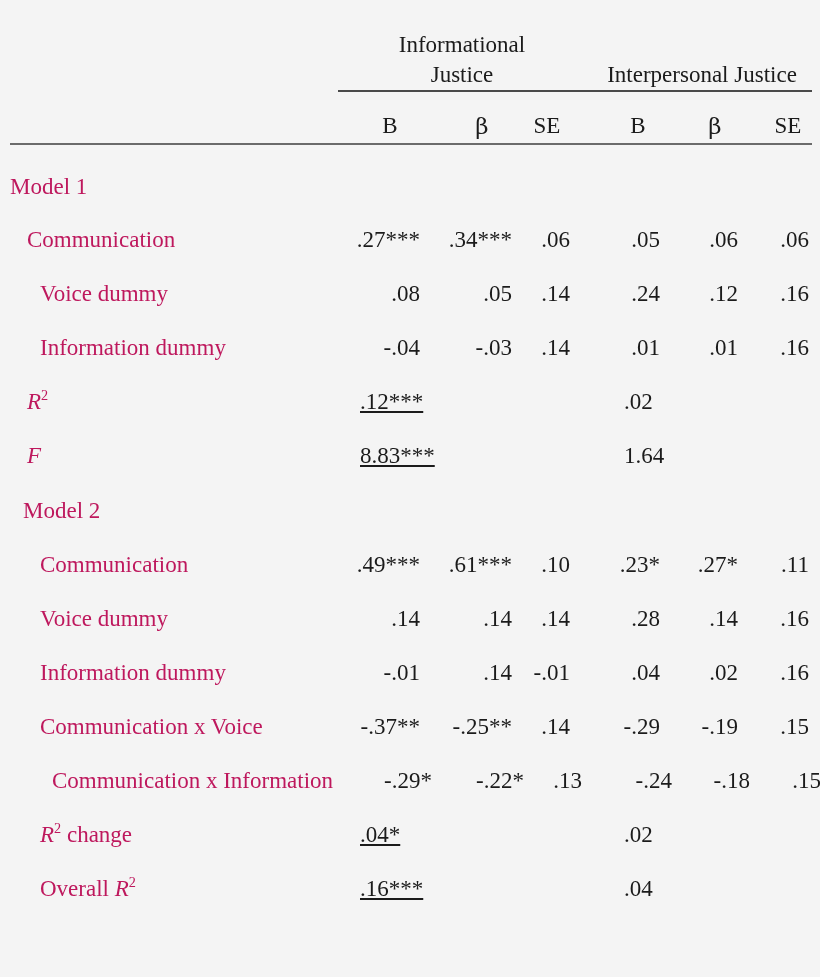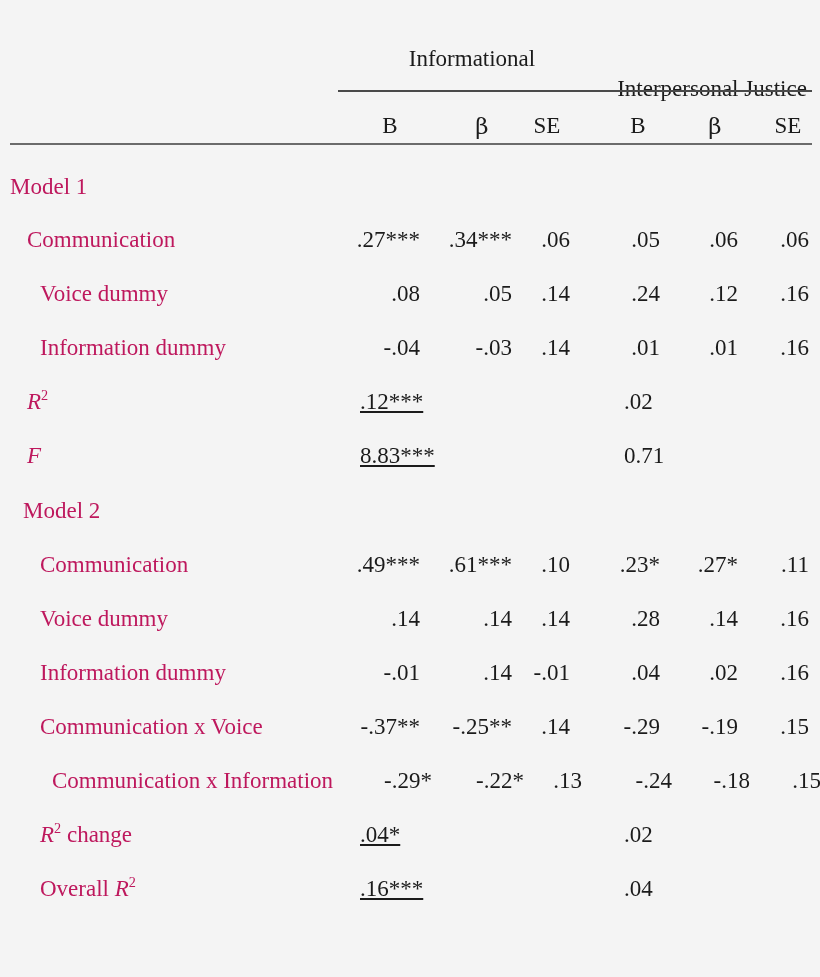--- a/index.html
+++ b/index.html
@@ -20,24 +20,23 @@
     position: relative;
     width: 820px;
     height: 977px;
     box-sizing: border-box;
   }
 
   
   .group-header {
     position: absolute;
     top: 30px;
-    left: 14px;
+    left: 4px;
     width: 692px;
     height: 60px;
-    margin-top: 14px;
   }
   .group-title {
     position: absolute;
     font-size: 23px;
     line-height: 30px;
     text-align: center;
     color: #1b1b1b;
   }
   .group-title.informational {
     left: 338px;
@@ -136,20 +135,21 @@
   }
 </style>
 </head>
 <body>
 
 <div class="table-wrap">
 
   <div class="group-header">
     <div class="group-title informational">
       <span>Informational</span>
+      <span class="line2">Justice</span>
     </div>
     <div class="group-title interpersonal">Interpersonal Justice</div>
   </div>
 
   <div class="span-rule"></div>
 
   <div class="col-head c-b1" style="right:400px; width:60px;">B</div>
   <div class="col-head greek c-be1" style="right:308px; width:60px;">β</div>
   <div class="col-head c-se1" style="right:243px; width:60px;">SE</div>
   <div class="col-head c-b2" style="right:152px; width:60px;">B</div>
@@ -190,21 +190,21 @@
         <div class="cell c-se2">.16</div>
       </div>
       <div class="row" style="top: 388px;">
         <div class="row-label ind1"><i>R</i><sup>2</sup></div>
         <div class="cell s-1 stat">.12***</div>
         <div class="cell s-2 stat">.02</div>
       </div>
       <div class="row" style="top: 442px;">
         <div class="row-label ind1"><i>F</i></div>
         <div class="cell s-1 stat">8.83***</div>
-        <div class="cell s-2 stat">0.71</div>
+        <div class="cell s-2 stat">1.64</div>
       </div>
       <div class="row" style="top: 497px; margin-left: 13px;">
         <div class="row-label ind0">Model 2</div>
       </div>
       <div class="row" style="top: 551px;">
         <div class="row-label ind2">Communication</div>
         <div class="cell c-b1">.49***</div>
         <div class="cell c-be1">.61***</div>
         <div class="cell c-se1">.10</div>
         <div class="cell c-b2">.23*</div>

